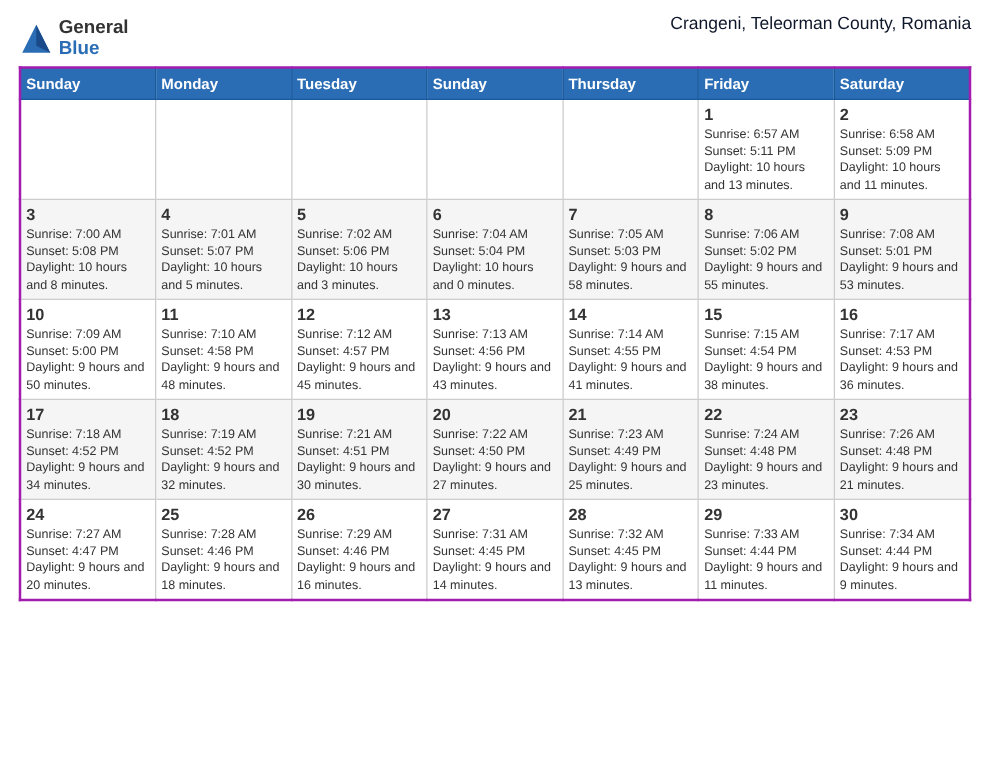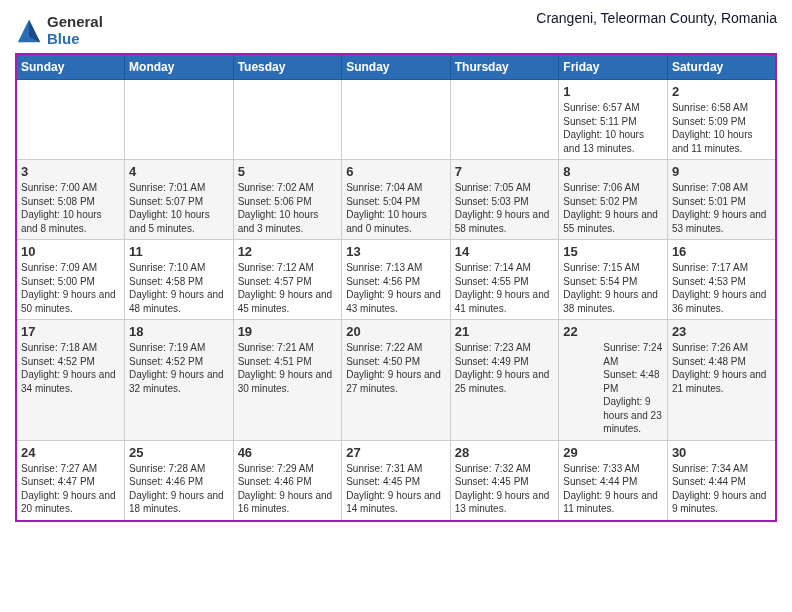--- a/index.html
+++ b/index.html
@@ -223,21 +223,21 @@
           </td>
           <td>
             <span class="day-num">14</span>
             <div class="day-info" style="white-space: pre-line;">Sunrise: 7:14 AM
 Sunset: 4:55 PM
 Daylight: 9 hours and 41 minutes.</div>
           </td>
           <td>
             <span class="day-num">15</span>
             <div class="day-info" style="white-space: pre-line;">Sunrise: 7:15 AM
-Sunset: 5:54 PM
+Sunset: 4:54 PM
 Daylight: 9 hours and 38 minutes.</div>
           </td>
           <td>
             <span class="day-num">16</span>
             <div class="day-info" style="white-space: pre-line;">Sunrise: 7:17 AM
 Sunset: 4:53 PM
 Daylight: 9 hours and 36 minutes.</div>
           </td>
         </tr>
         <tr>
@@ -266,21 +266,21 @@
 Daylight: 9 hours and 27 minutes.</div>
           </td>
           <td>
             <span class="day-num">21</span>
             <div class="day-info" style="white-space: pre-line;">Sunrise: 7:23 AM
 Sunset: 4:49 PM
 Daylight: 9 hours and 25 minutes.</div>
           </td>
           <td>
             <span class="day-num">22</span>
-            <div class="day-info" style="white-space: pre-line; margin-left: 40px;">Sunrise: 7:24 AM
+            <div class="day-info" style="white-space: pre-line;">Sunrise: 7:24 AM
 Sunset: 4:48 PM
 Daylight: 9 hours and 23 minutes.</div>
           </td>
           <td>
             <span class="day-num">23</span>
             <div class="day-info" style="white-space: pre-line;">Sunrise: 7:26 AM
 Sunset: 4:48 PM
 Daylight: 9 hours and 21 minutes.</div>
           </td>
         </tr>
@@ -291,21 +291,21 @@
 Sunset: 4:47 PM
 Daylight: 9 hours and 20 minutes.</div>
           </td>
           <td>
             <span class="day-num">25</span>
             <div class="day-info" style="white-space: pre-line;">Sunrise: 7:28 AM
 Sunset: 4:46 PM
 Daylight: 9 hours and 18 minutes.</div>
           </td>
           <td>
-            <span class="day-num">46</span>
+            <span class="day-num">26</span>
             <div class="day-info" style="white-space: pre-line;">Sunrise: 7:29 AM
 Sunset: 4:46 PM
 Daylight: 9 hours and 16 minutes.</div>
           </td>
           <td>
             <span class="day-num">27</span>
             <div class="day-info" style="white-space: pre-line;">Sunrise: 7:31 AM
 Sunset: 4:45 PM
 Daylight: 9 hours and 14 minutes.</div>
           </td>

